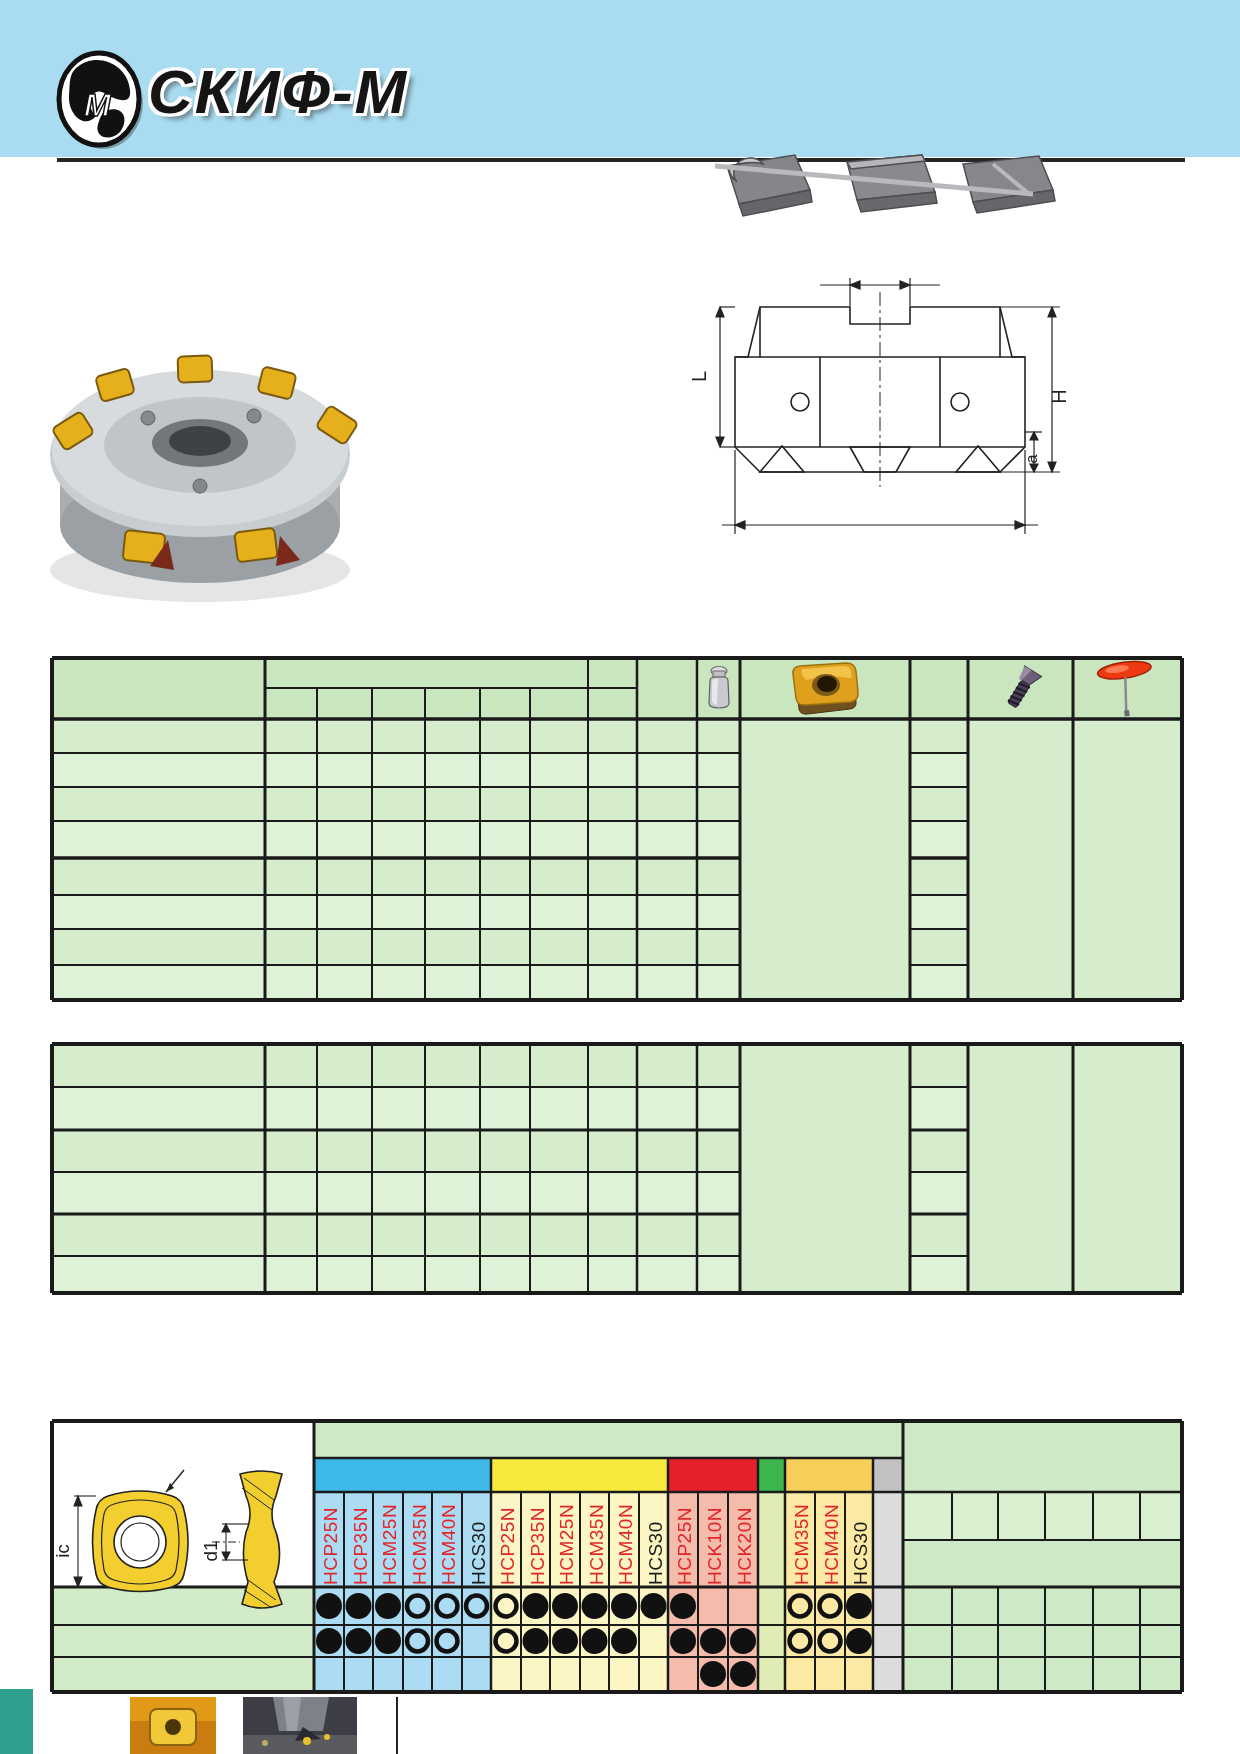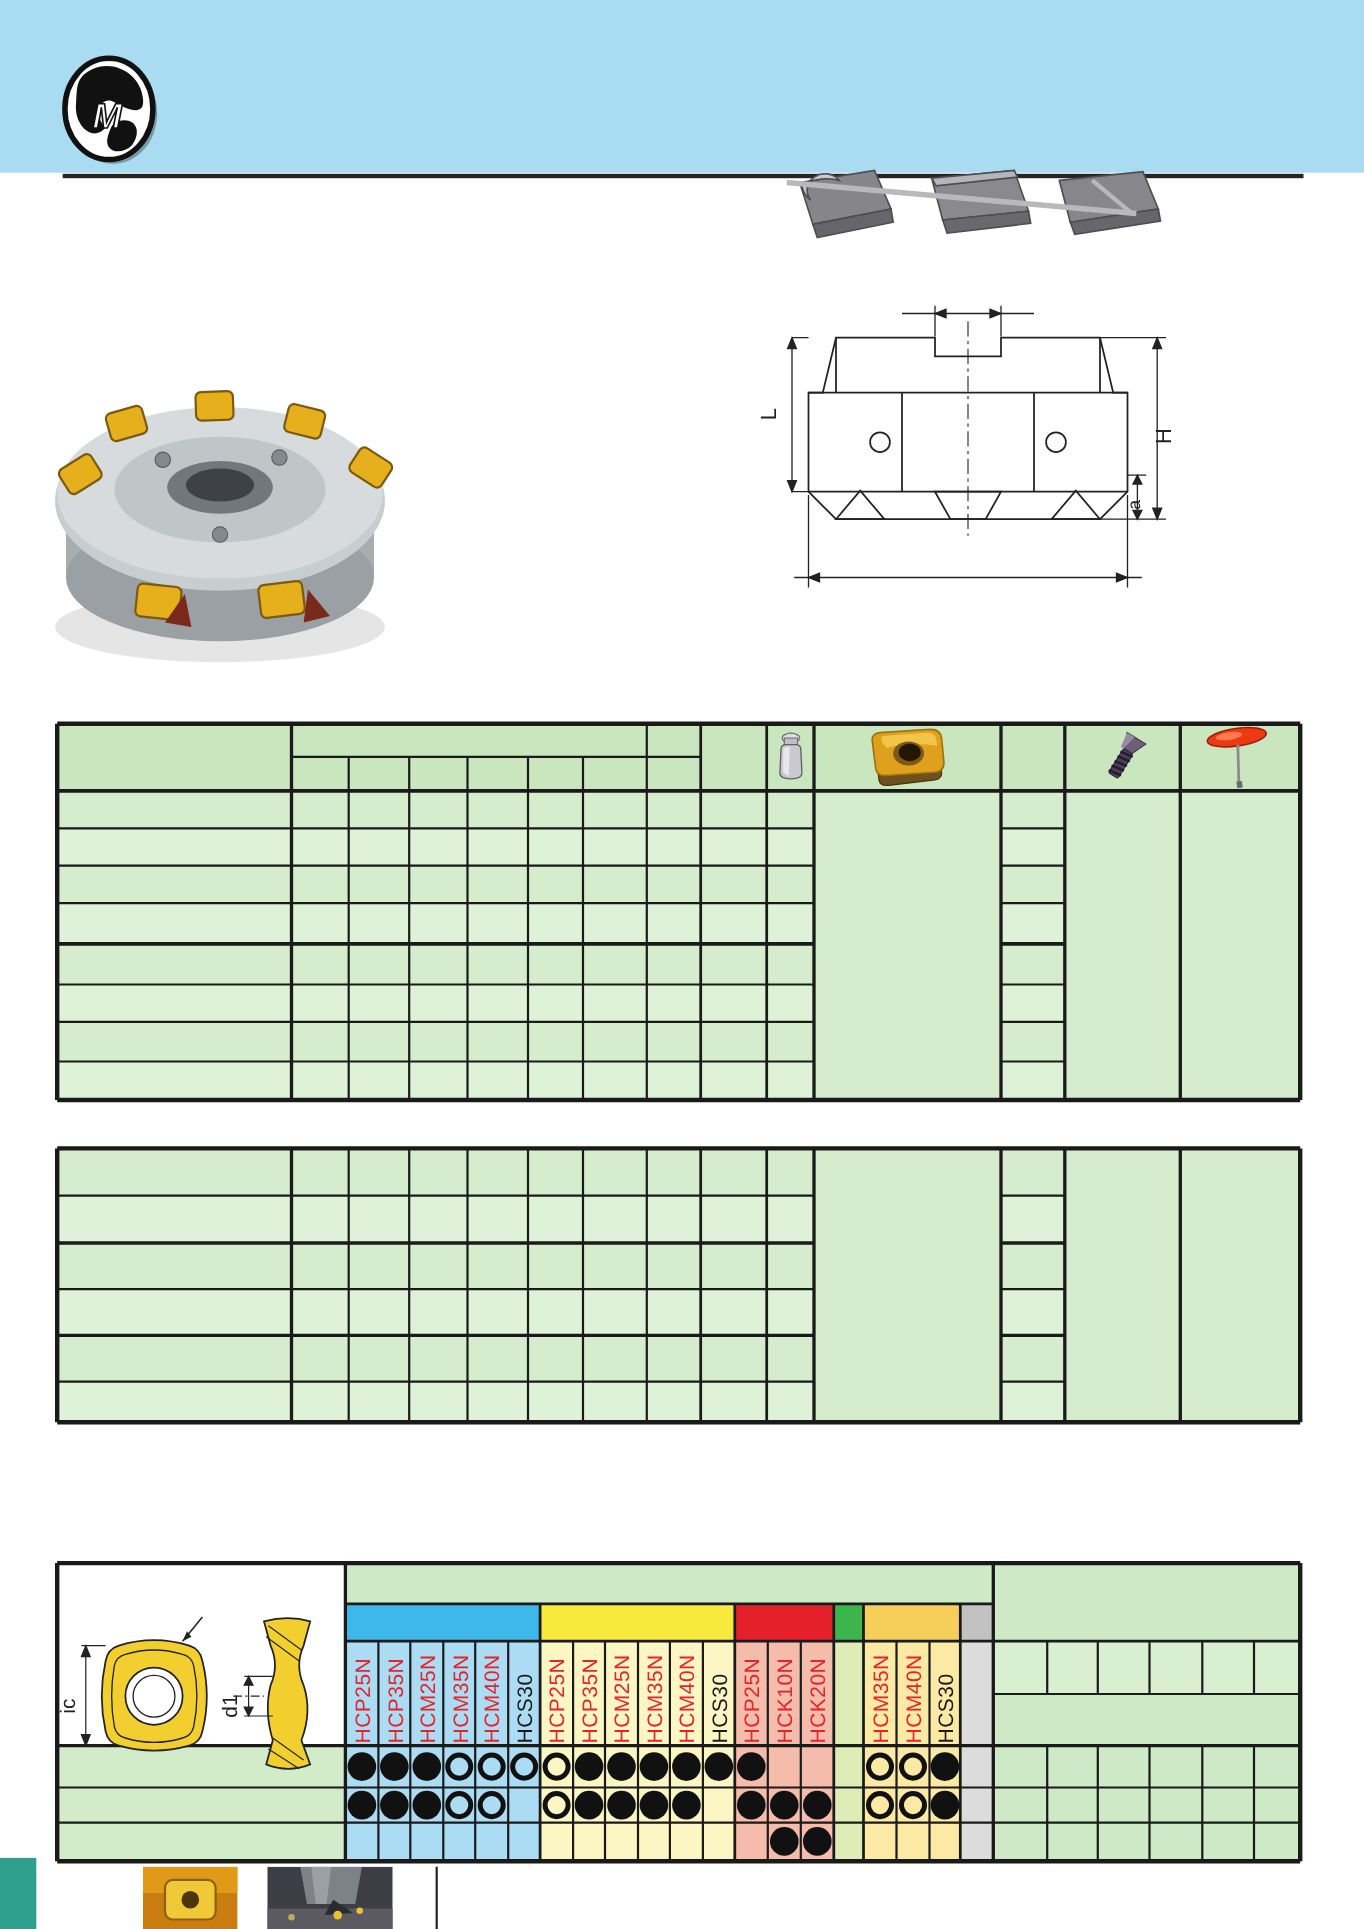--- a/index.html
+++ b/index.html
@@ -29,20 +29,21 @@
   <div class="abs topband"></div>
 
   <svg class="abs" style="left:54px;top:48px" width="92" height="104" viewBox="0 0 92 104">
     <ellipse cx="49" cy="55" rx="40" ry="46" fill="rgba(30,30,30,.35)"></ellipse>
     <ellipse cx="45" cy="51" rx="40" ry="46" fill="#ffffff" stroke="#111" stroke-width="5"></ellipse>
     <path d="M22,20 C42,2 74,16 76,42 C78,58 62,52 50,45 C38,38 30,56 42,68 C30,82 14,66 15,48 C16,34 15,27 22,20 Z" fill="#111"></path>
     <path d="M54,62 C68,58 76,70 66,84 C56,94 40,90 44,76 C47,67 48,64 54,62 Z" fill="#111"></path>
     <text x="30" y="68" font-size="32" font-weight="bold" font-style="italic" fill="#ffffff" stroke="#111" stroke-width="1.5">M</text>
   </svg>
 
+  <div class="abs brand">СКИФ-М</div>
 
   <div class="abs rule"></div>
 
   <svg class="abs" style="left:715px;top:150px" width="355" height="80" viewBox="0 0 355 80">
     <g stroke="#4e4e52" stroke-width="1.5">
       <polygon points="12,16 80,5 95,40 24,54" fill="#86868a"></polygon>
       <polygon points="24,54 95,40 97,52 28,66" fill="#65656a"></polygon>
       <path d="M14,17 Q34,10 48,14 A14,13 0 0 0 22,32 Q14,26 14,17 Z" fill="#c9c9cd"></path>
       <polygon points="132,12 207,5 220,42 142,50" fill="#8a8a8e"></polygon>
       <polygon points="142,50 220,42 222,53 146,62" fill="#68686d"></polygon>

